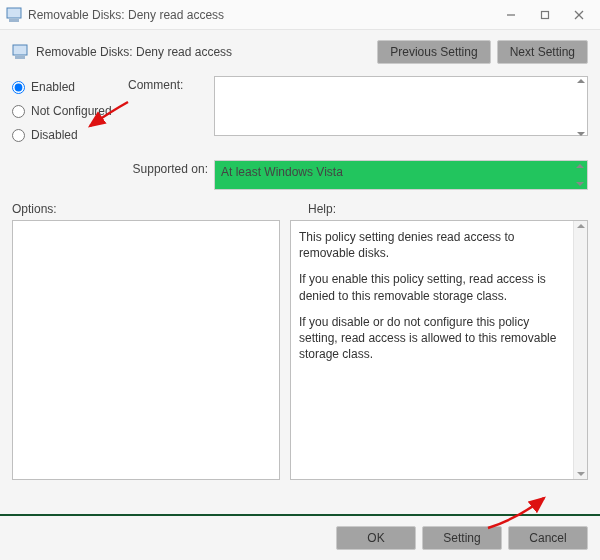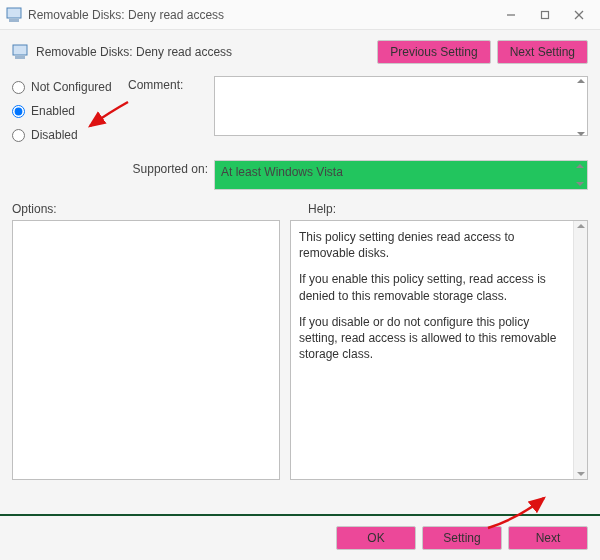--- a/index.html
+++ b/index.html
@@ -18,21 +18,21 @@
   .winctrls { display: flex; align-items: center; gap: 20px; padding-right: 8px; }
   .winctrl { width: 14px; height: 14px; color: #888; display: inline-flex; align-items: center; justify-content: center; }
 
   .header-row {
     display: flex; align-items: center; padding: 10px 12px 6px 12px; gap: 8px;
   }
   .header-row .policy-icon { width: 16px; height: 16px; }
   .header-title { color: #444; flex: 1; }
   .nav-btns { display: flex; gap: 6px; }
   button.std {
-    background: #ec4899; border: 1px solid #c9c9c9; color: #333;
+    background: #a3a3a3; border: 1px solid #c9c9c9; color: #333;
     padding: 4px 12px; border-radius: 2px; min-width: 80px;
   }
 
   .config-row {
     display: flex; padding: 0 12px 4px 12px; gap: 6px; align-items: flex-start;
     margin-top: 6px;
   }
   .radio-col { width: 110px; padding-top: 4px; }
   .radio-opt { display: flex; align-items: center; gap: 6px; margin-bottom: 10px; color: #444; }
   .radio-opt input { margin: 0; }
@@ -143,26 +143,26 @@
   <span class="header-title">Removable Disks: Deny read access</span>
   <div class="nav-btns">
     <button class="std">Previous Setting</button>
     <button class="std">Next Setting</button>
   </div>
 </div>
 
 <div class="config-row">
   <div class="radio-col">
     <label class="radio-opt">
+      <input type="radio" name="state" checked="" style="">
+      <span>Enabled</span>
+    </label>
+    <label class="radio-opt">
       <input type="radio" name="state" style="">
       <span>Not Configured</span>
-    </label>
-    <label class="radio-opt">
-      <input type="radio" name="state" checked="" style="">
-      <span>Enabled</span>
     </label>
     <label class="radio-opt">
       <input type="radio" name="state" style="">
       <span>Disabled</span>
     </label>
   </div>
   <div class="label-col">Comment:</div>
   <div class="field-col">
     <div style="position:relative">
       <textarea class="textbox" style=""></textarea>
@@ -195,21 +195,21 @@
     <p>This policy setting denies read access to removable disks.</p>
     <p>If you enable this policy setting, read access is denied to this removable storage class.</p>
     <p>If you disable or do not configure this policy setting, read access is allowed to this removable storage class.</p>
     <div class="scrollbar"></div>
   </div>
 </div>
 
 <div class="footer">
   <button class="std">OK</button>
   <button class="std">Setting</button>
-  <button class="std">Next</button>
+  <button class="std">Cancel</button>
 </div>
 
 <svg class="arrow1" width="50" height="36">
   <defs>
       <marker id="ah1" markerWidth="8" markerHeight="8" refX="6" refY="3" orient="auto">
         <path d="M0,0 L7,3 L0,6 Z" fill="#d11"></path>
       </marker>
     </defs>
   <path d="M46,4 Q28,14 8,28" stroke="#d11" stroke-width="2.5" fill="none" marker-end="url(#ah1)"></path>
 </svg>

